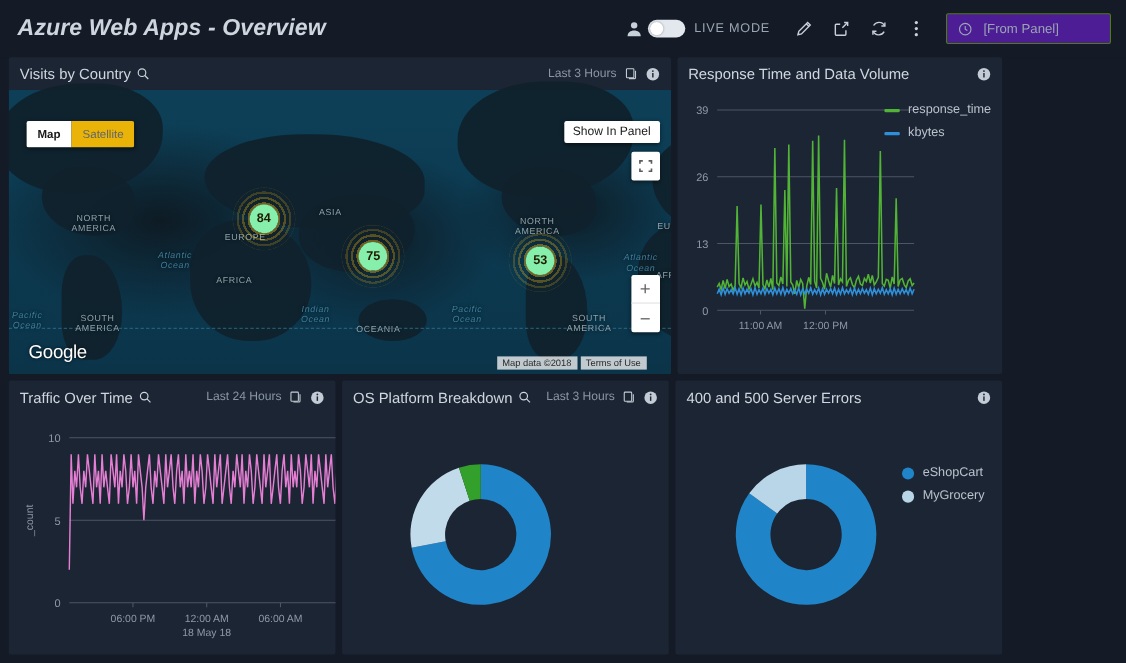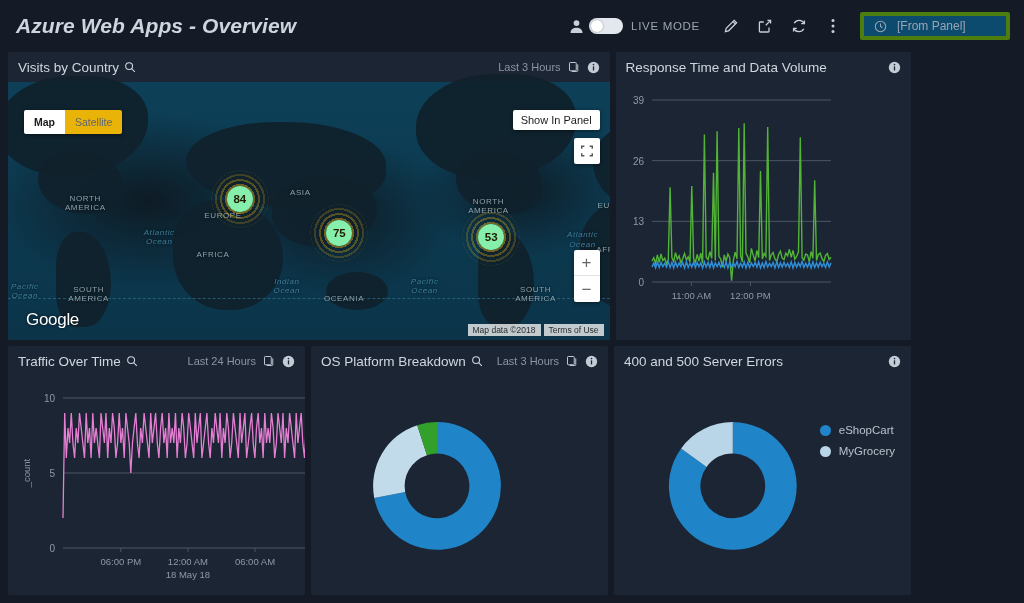--- a/index.html
+++ b/index.html
@@ -40,22 +40,22 @@
     width: 12px; height: 12px; border-radius: 50%; background: #fff;
     box-shadow: 0 0 2px rgba(0,0,0,.4);
   }
   .live-label {
     font-size: 11.5px; color: #9aa5b3; letter-spacing: .7px;
     margin-right: 14px; white-space: nowrap;
   }
   .time-picker {
     margin-left: 10px;
     width: 150px; height: 28px;
-    border: 4px solid #4d7c0f; border-radius: 2px;
-    background: #0c4a6e;
+    border: 1px solid #4d7c0f; border-radius: 2px;
+    background: #4c1d95;
     display: flex; align-items: center; gap: 10px;
     padding: 0 10px;
     color: #9aa5b3; font-size: 12px;
   }
 
   
   .grid { position: absolute; top: 52px; left: 0; width: 919px; }
   .row { display: flex; gap: 6px; padding: 0 8px 6px 8px; }
 
   .panel {
@@ -131,21 +131,21 @@
     color: #666; font-size: 17px; line-height: 1;
   }
   .zoom-btn:first-child { border-bottom: 1px solid #e2e2e2; }
 
   .google-logo {
     position: absolute; left: 18px; bottom: 10px;
     color: #fff; font-size: 17px; font-family: "Liberation Sans", sans-serif;
     text-shadow: 0 0 3px rgba(0,0,0,.8); letter-spacing: -.3px;
   }
   .attrib {
-    position: absolute; right: 6px; bottom: 4px; display: flex; gap: 3px;
+    position: absolute; right: 22px; bottom: 4px; display: flex; gap: 3px;
   }
   .attrib span {
     background: rgba(245,245,245,.78); color: #2b2b2b;
     font-size: 8.5px; padding: 1px 5px; white-space: nowrap;
   }
 
   .marker {
     position: absolute; width: 58px; height: 58px;
     transform: translate(-50%, -50%);
     display: flex; align-items: center; justify-content: center;
@@ -369,20 +369,30 @@
             <text x="28" y="82.66666666666667" text-anchor="end" class="axis-text">26</text>
             <line x1="36" y1="18" x2="215" y2="18" class="gridline"></line>
             <text x="28" y="22" text-anchor="end" class="axis-text">39</text>
             <path d="M36.0 179.0 L37.8 175.7 L39.6 181.3 L41.4 172.9 L43.2 180.4 L45.0 172.0 L46.8 178.5 L48.7 176.2 L50.5 181.8 L52.3 177.6 L54.1 105.3 L55.9 175.7 L57.7 179.5 L59.5 170.6 L61.3 177.1 L63.1 173.9 L64.9 180.9 L66.7 176.7 L68.5 171.5 L70.4 178.1 L72.2 174.8 L74.0 179.9 L75.8 103.9 L77.6 176.7 L79.4 180.4 L81.2 172.5 L83.0 179.0 L84.8 171.1 L86.6 181.3 L88.4 52.5 L90.2 175.3 L92.1 177.6 L93.9 169.7 L95.7 176.2 L97.5 90.8 L99.3 178.5 L101.1 49.3 L102.9 174.3 L104.7 177.1 L106.5 185.1 L108.3 172.9 L110.1 179.5 L111.9 172.0 L113.7 175.7 L115.6 198.6 L117.4 178.1 L119.2 170.1 L121.0 176.7 L122.8 46.0 L124.6 173.9 L126.4 179.9 L128.2 41.3 L130.0 171.1 L131.8 174.8 L133.6 180.9 L135.4 166.4 L137.3 173.4 L139.1 179.0 L140.9 168.3 L142.7 175.7 L144.5 88.9 L146.3 177.1 L148.1 171.5 L149.9 174.3 L151.7 45.1 L153.5 178.5 L155.3 172.9 L157.1 170.6 L158.9 176.7 L160.8 179.5 L162.6 172.5 L164.4 169.2 L166.2 176.2 L168.0 177.6 L169.8 171.1 L171.6 173.9 L173.4 167.3 L175.2 175.3 L177.0 168.3 L178.8 177.1 L180.6 174.3 L182.5 170.1 L184.3 55.3 L186.1 175.7 L187.9 178.1 L189.7 172.0 L191.5 172.9 L193.3 179.9 L195.1 169.7 L196.9 176.2 L198.7 98.3 L200.5 178.5 L202.3 172.5 L204.2 171.1 L206.0 176.7 L207.8 179.5 L209.6 173.4 L211.4 171.5 L213.2 177.6 L215.0 175.3" fill="none" stroke="#52b436" stroke-width="1.4"></path>
             <path d="M36.0 185.1 L37.8 180.9 L39.6 186.0 L41.4 179.9 L43.2 185.5 L45.0 180.4 L46.8 184.6 L48.7 181.3 L50.5 185.1 L52.3 179.5 L54.1 185.5 L55.9 180.4 L57.7 186.0 L59.5 179.9 L61.3 185.1 L63.1 180.9 L64.9 184.6 L66.7 180.4 L68.5 186.0 L70.4 179.5 L72.2 185.5 L74.0 181.3 L75.8 185.1 L77.6 179.9 L79.4 185.5 L81.2 180.4 L83.0 184.6 L84.8 180.9 L86.6 186.0 L88.4 179.9 L90.2 185.1 L92.1 180.4 L93.9 185.5 L95.7 179.5 L97.5 186.0 L99.3 180.9 L101.1 184.6 L102.9 180.4 L104.7 185.1 L106.5 181.3 L108.3 185.5 L110.1 179.9 L111.9 186.0 L113.7 180.4 L115.6 185.1 L117.4 180.9 L119.2 184.6 L121.0 179.5 L122.8 185.5 L124.6 181.3 L126.4 185.1 L128.2 179.9 L130.0 186.0 L131.8 180.4 L133.6 185.5 L135.4 180.9 L137.3 184.6 L139.1 180.4 L140.9 185.1 L142.7 179.9 L144.5 186.0 L146.3 180.9 L148.1 185.5 L149.9 179.5 L151.7 185.1 L153.5 181.3 L155.3 184.6 L157.1 180.4 L158.9 186.0 L160.8 179.9 L162.6 185.5 L164.4 180.9 L166.2 185.1 L168.0 180.4 L169.8 184.6 L171.6 181.3 L173.4 185.5 L175.2 179.9 L177.0 186.0 L178.8 180.4 L180.6 185.1 L182.5 180.9 L184.3 184.6 L186.1 179.5 L187.9 185.5 L189.7 181.3 L191.5 185.1 L193.3 180.4 L195.1 186.0 L196.9 179.9 L198.7 185.5 L200.5 180.9 L202.3 185.1 L204.2 180.4 L206.0 184.6 L207.8 181.3 L209.6 185.5 L211.4 179.9 L213.2 185.1 L215.0 180.9" fill="none" stroke="#2f8fd8" stroke-width="1.4"></path>
             <line x1="75.38" y1="200" x2="75.38" y2="204" stroke="#4c5664" stroke-width="1"></line>
             <text x="75.38" y="217" text-anchor="middle" class="axis-text-sm">11:00 AM</text>
             <line x1="134.45" y1="200" x2="134.45" y2="204" stroke="#4c5664" stroke-width="1"></line>
             <text x="134.45" y="217" text-anchor="middle" class="axis-text-sm">12:00 PM</text>
           </svg>
+        <div class="legend" style="right:10px;top:12px;" id="legend-response-time">
+            <div class="legend-row">
+              <div class="lg-line" style="background: rgb(82, 180, 54);"></div>
+              <span class="txt">response_time</span>
+            </div>
+            <div class="legend-row">
+              <div class="lg-line" style="background: rgb(47, 143, 216);"></div>
+              <span class="txt">kbytes</span>
+            </div>
+          </div>
       </div>
     </div>
   </div>
 
   <div class="row">
 
     <div class="panel" style="width:330px;height:249px;">
       <div class="panel-head">
         <span class="panel-title">Traffic Over Time</span>
         <span class="title-search">

